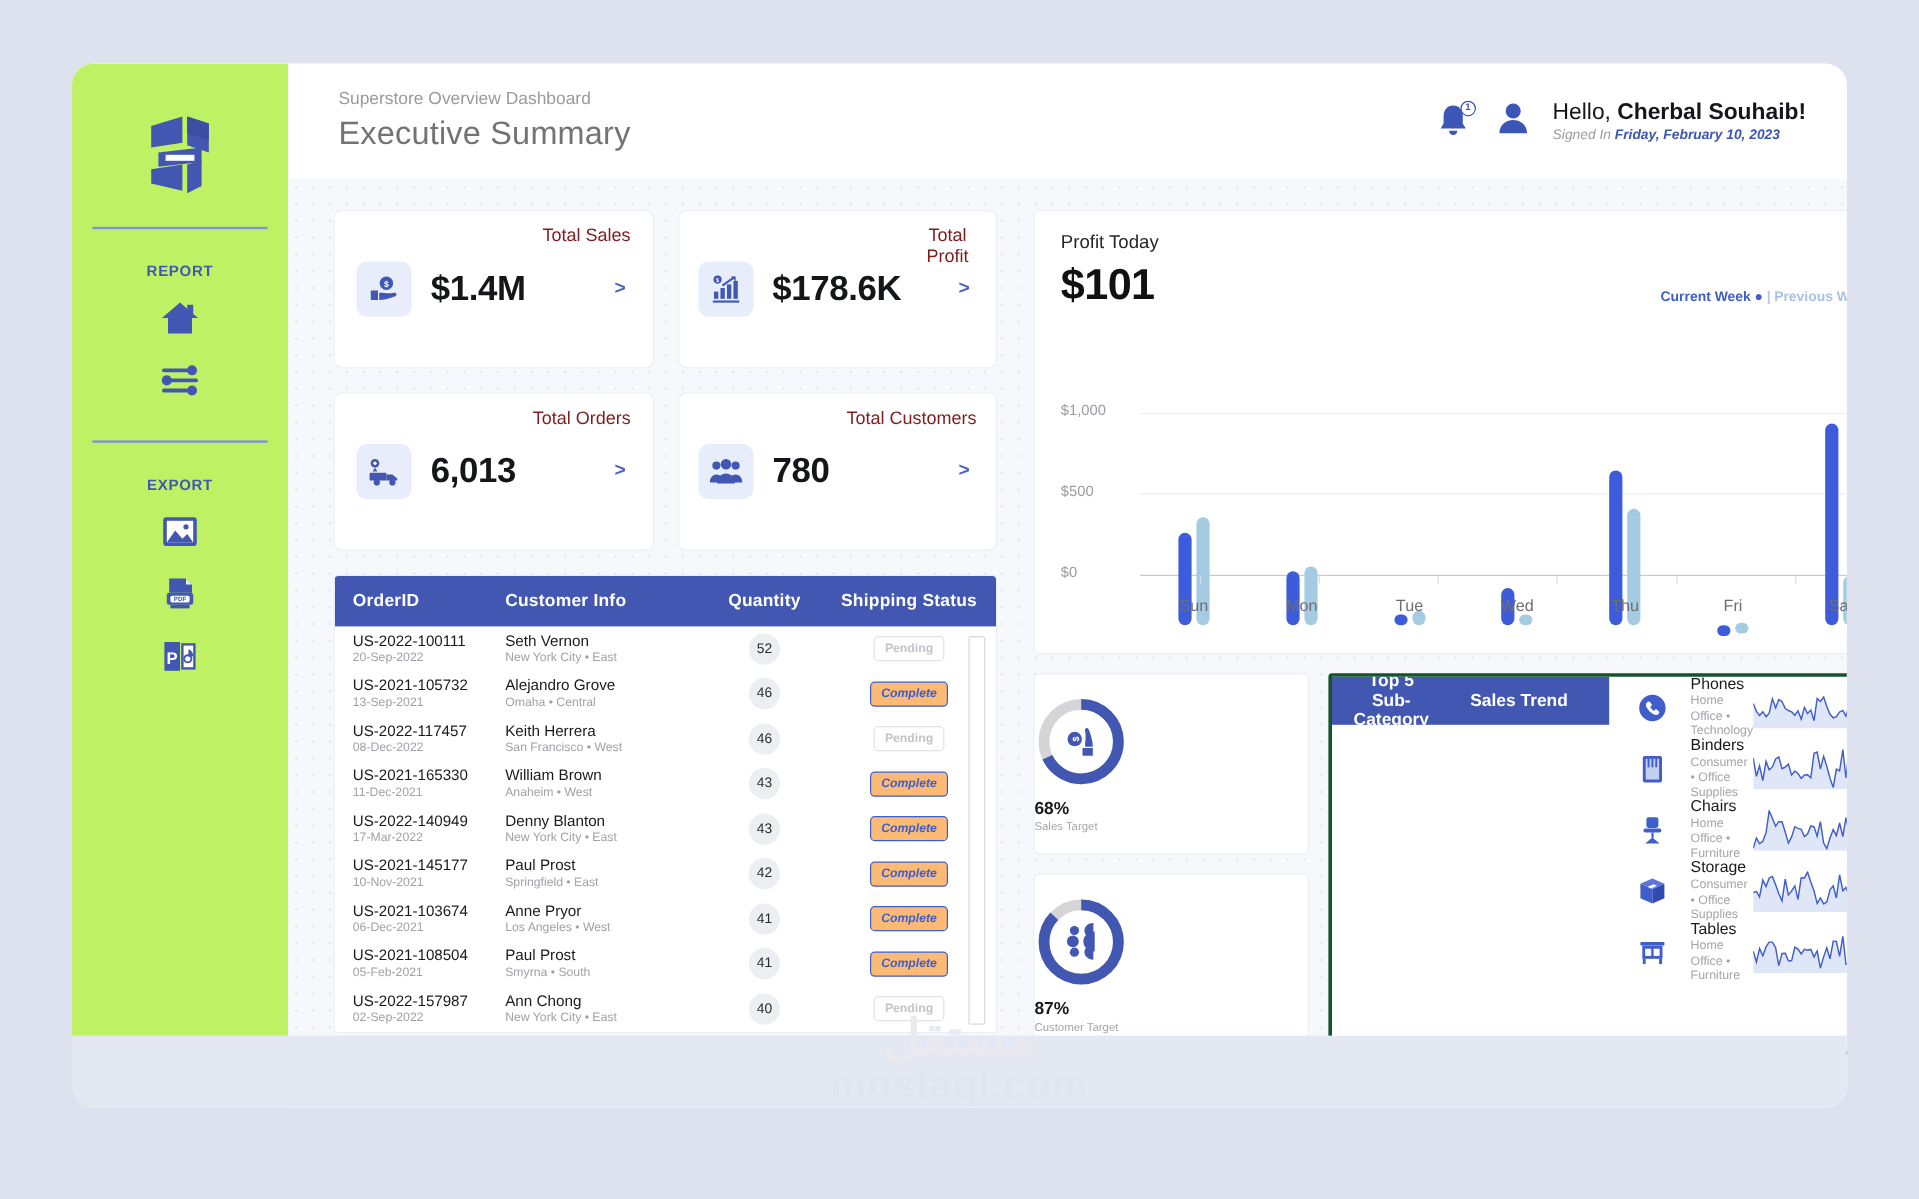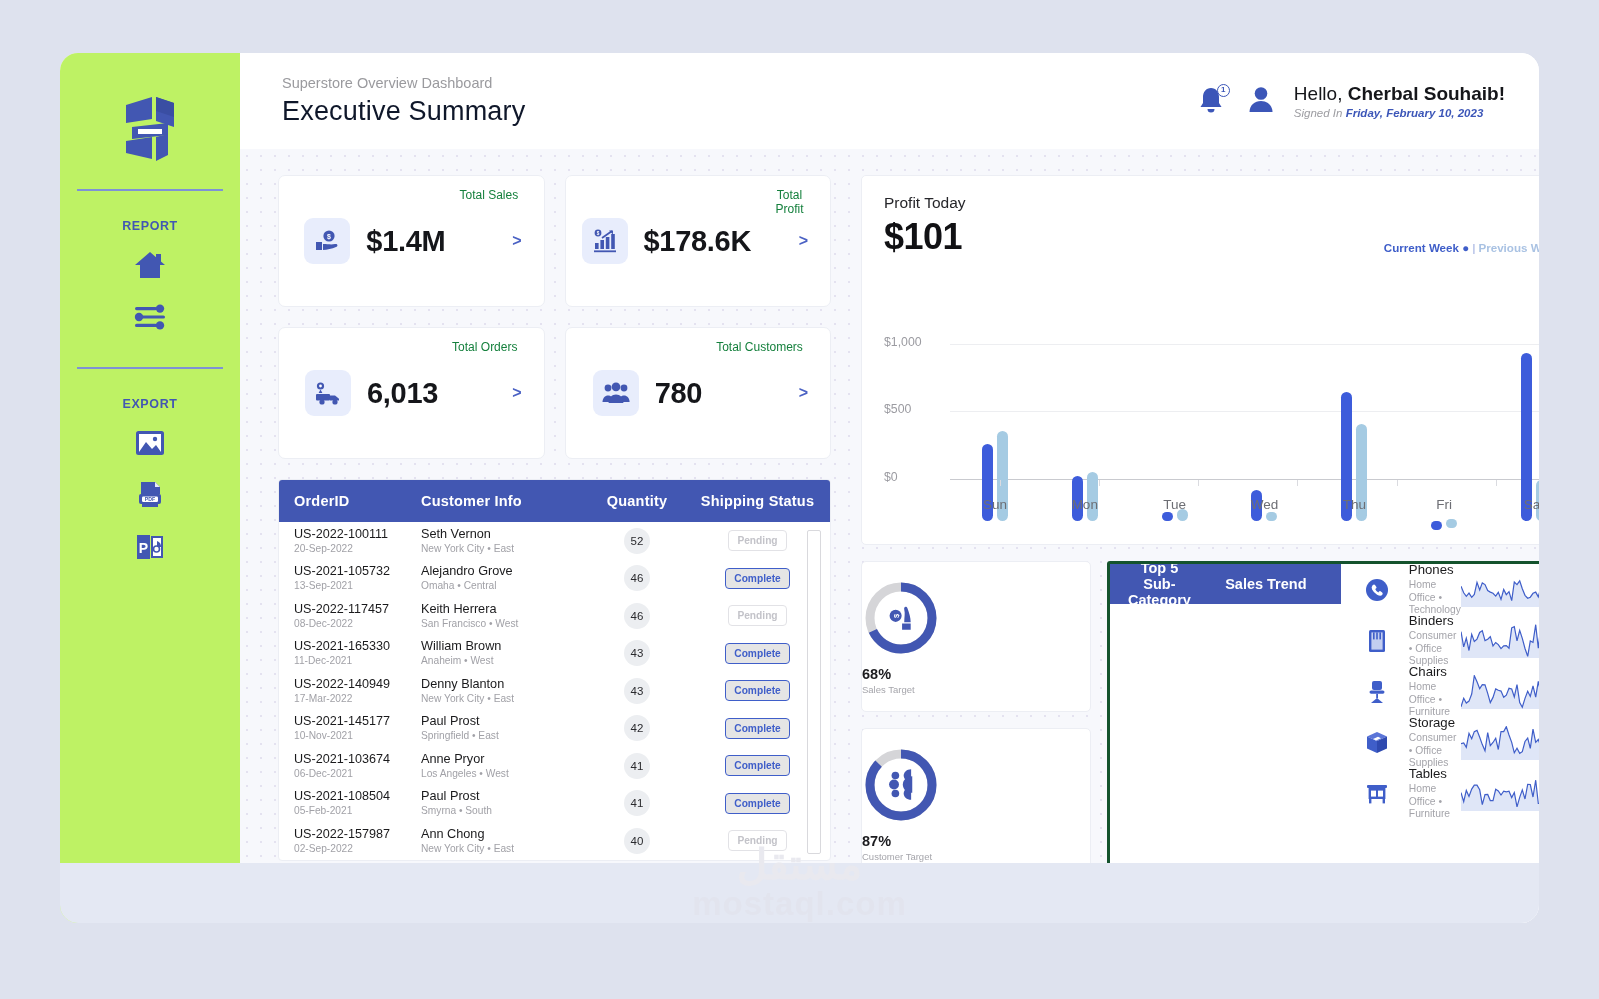--- a/index.html
+++ b/index.html
@@ -40,21 +40,21 @@
 
   
   .right { flex: 1; display: flex; flex-direction: column; min-width: 0; }
 
   .topbar {
     height: 96px; flex: 0 0 96px; background: #fff;
     display: flex; align-items: center; padding: 0 34px 0 42px;
   }
   .title-wrap { flex: 1; }
   .subtitle { font-size: 14.5px; color: #9a9a9e; line-height: 1.5; }
-  .maintitle { font-size: 27px; color: #0f172a; font-weight: normal; line-height: 1.25; letter-spacing: .2px; }
+  .maintitle { font-size: 27px; color: #737373; font-weight: normal; line-height: 1.25; letter-spacing: .2px; }
   .user-area { display: flex; align-items: center; gap: 18px; }
   .bell-wrap { position: relative; width: 32px; height: 32px; }
   .badge {
     position: absolute; right: -2px; top: -1px;
     width: 13px; height: 13px; border-radius: 50%;
     background: #fff; border: 1.6px solid #3c56b8; color: #3c56b8;
     font-size: 8px; line-height: 10px; text-align: center; font-weight: bold;
   }
   .greeting { font-size: 19px; color: #15161a; }
   .greeting b { font-weight: bold; }
@@ -88,21 +88,21 @@
   .kpi-ico {
     width: 46px; height: 46px; border-radius: 9px; background: #e8edfc;
     display: flex; align-items: center; justify-content: center; flex: 0 0 46px;
   }
   .kpi-val { font-size: 29px; font-weight: bold; color: #15161a; letter-spacing: -.3px; }
   .kpi-chev {
     position: absolute; right: 22px; top: 50%; transform: translateY(-50%);
     color: #4b62c4; font-size: 16px; font-weight: 600;
   }
   .kpi-label {
-    font-size: 12px; color: #15803d; text-align: center;
+    font-size: 15px; color: #7f1d1d; text-align: center;
     margin-top: 12px; margin-left: 14px;
   }
 
   
   .table-card {
     margin-top: 20px; border-radius: 4px; overflow: hidden;
     background: #fff; border: 1px solid #eceef4;
     height: 382px; display: flex; flex-direction: column;
   }
   .thead {
@@ -125,21 +125,21 @@
   .cloc { font-size: 10.2px; color: #a1a1a7; line-height: 1.2; margin-top: 1px; }
   .qty {
     width: 26px; height: 26px; border-radius: 50%; background: #eceef1;
     display: inline-flex; align-items: center; justify-content: center;
     font-size: 11.5px; color: #2a2a2e;
   }
   .pill {
     display: inline-block; min-width: 58px; padding: 4px 8px;
     border-radius: 4px; font-size: 10.2px; font-weight: bold; text-align: center;
   }
-  .pill.complete { border: 1px solid #3f5ec9; color: #3f5ec9; background: #e5e5e5; }
+  .pill.complete { border: 1px solid #3f5ec9; color: #3f5ec9; background: #fdba74; font-style: italic; }
   .pill.pending { border: 1px solid #e2e2e6; color: #c3c3c9; background: #fff; }
   .scroll-track {
     position: absolute; right: 9px; top: 8px; bottom: 6px; width: 14px;
     border: 1px solid #d9d9dd; border-radius: 2px; background: #fff;
     cursor: pointer;
   }
 
   
   .chart-card {
     background: #fff; border: 1px solid #eceef4; border-radius: 5px;

